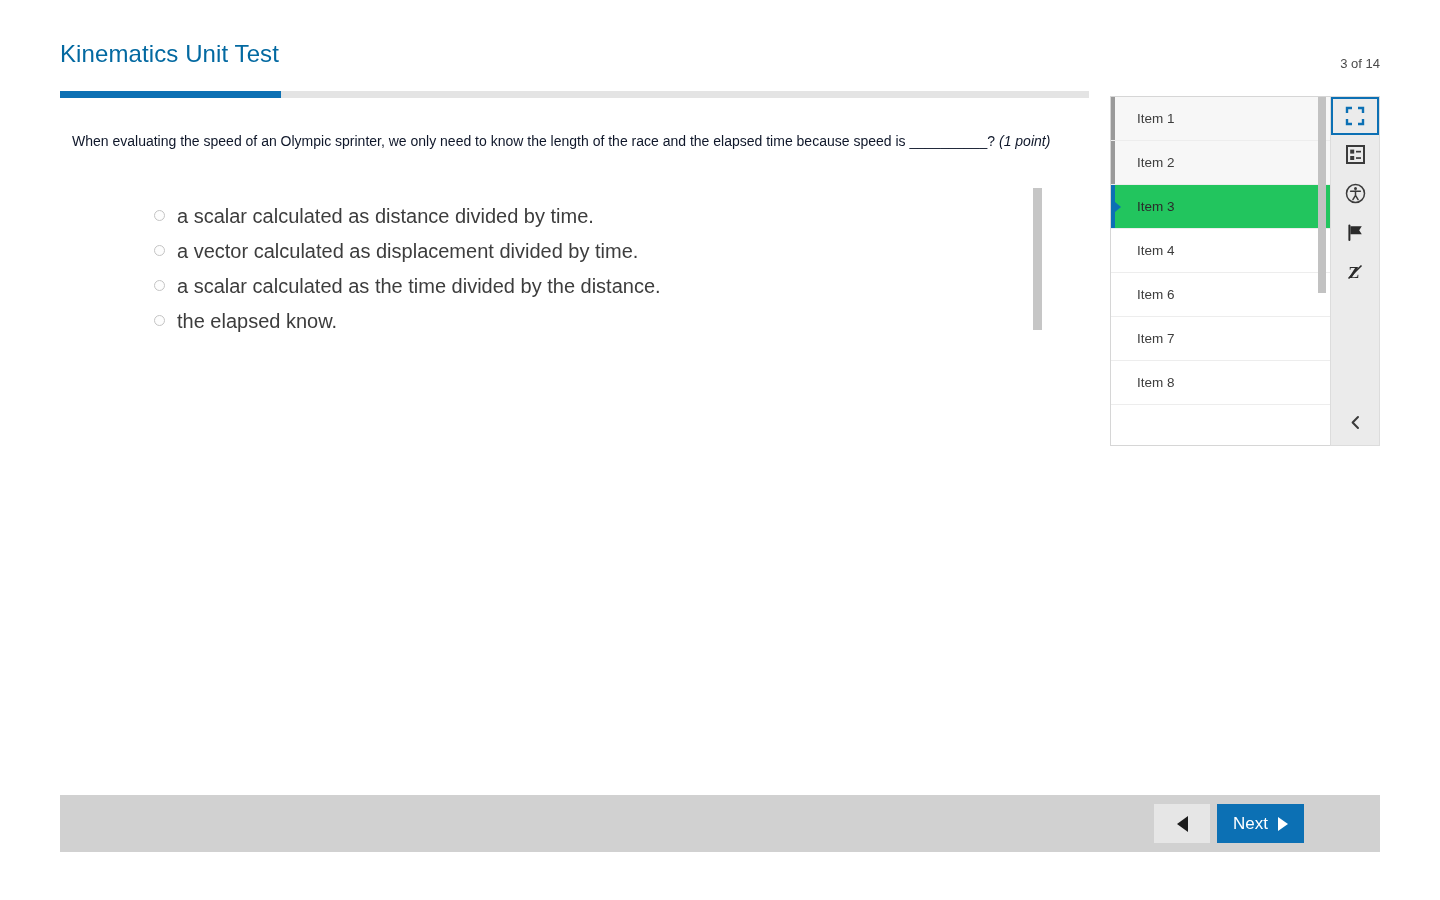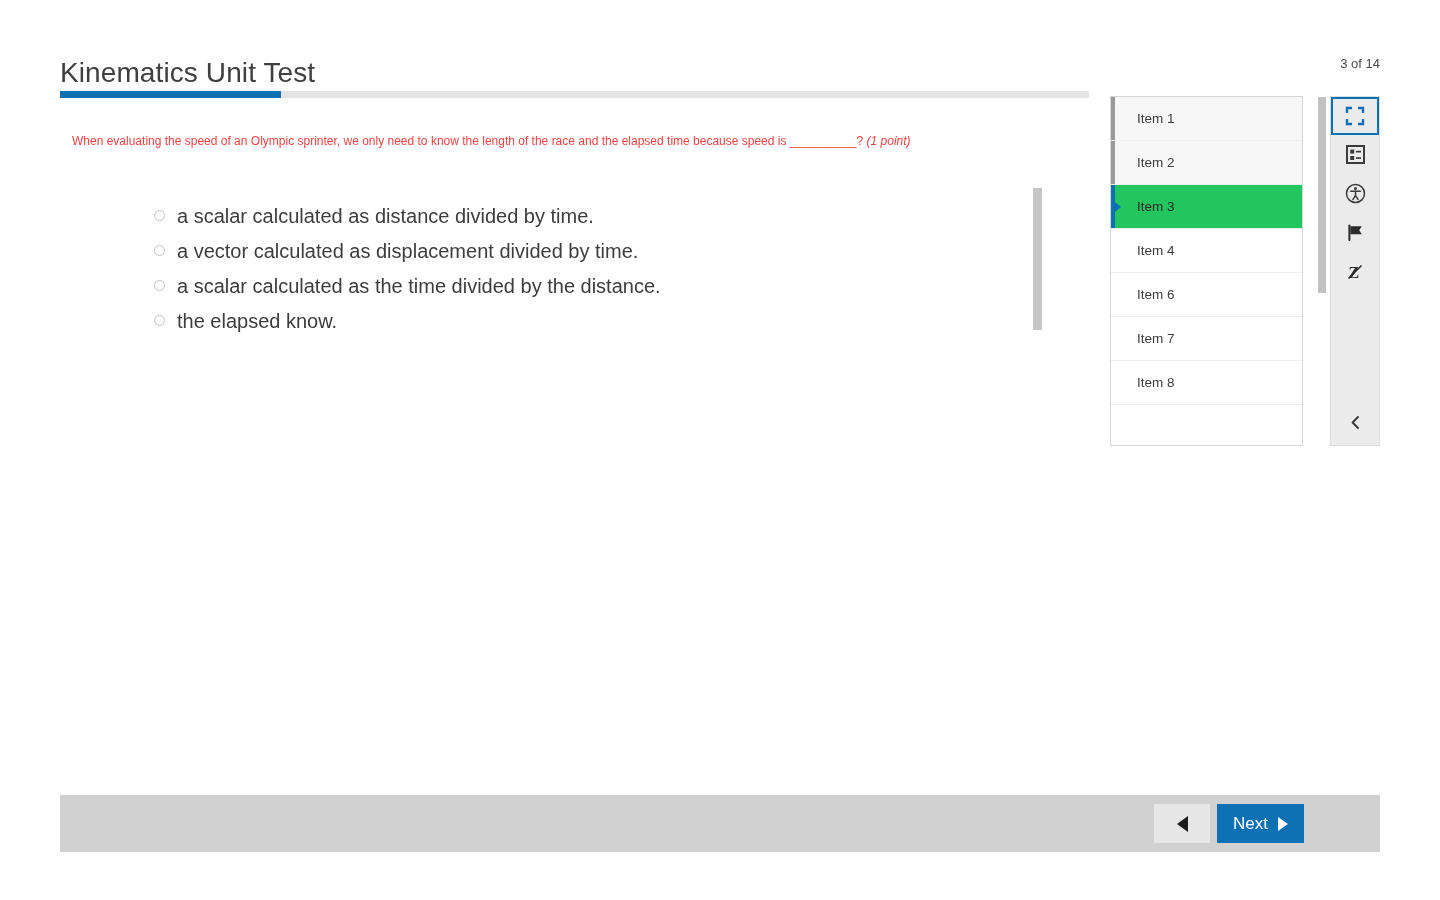--- a/index.html
+++ b/index.html
@@ -13,24 +13,24 @@
     position: relative;
     font-family: "Liberation Sans", sans-serif;
     color: #333333;
     overflow: hidden;
   }
 
   
   .page-title {
     position: absolute;
     left: 60px;
-    top: 58px;
-    font-size: 28px;
+    top: 39px;
+    font-size: 24px;
     font-weight: 400;
-    color: #404040;
+    color: #0369a1;
     letter-spacing: 0.1px;
     line-height: 30px;
   }
   .item-counter {
     position: absolute;
     right: 60px;
     top: 56px;
     font-size: 13px;
     color: #4a4a4a;
     text-align: right;
@@ -56,23 +56,23 @@
     left: 60px;
     top: 110px;
     width: 1029px;
     height: 240px;
   }
   .question-text {
     position: absolute;
     left: 12px;
     top: 20px;
     width: 980px;
-    font-size: 12px;
+    font-size: 14px;
     line-height: 22px;
-    color: #ef4444;
+    color: #0f172a;
   }
   .question-text .blank {
     letter-spacing: 0;
   }
   .question-text .points {
     font-style: italic;
   }
 
   .options {
     position: absolute;
@@ -111,21 +111,21 @@
     height: 142px;
     background: #c6c6c6;
     border-radius: 0;
   }
 
   
   .item-panel {
     position: absolute;
     left: 1110px;
     top: 96px;
-    width: 193px;
+    width: 221px;
     height: 350px;
     background: #ffffff;
     border: 1px solid #d6d6d6;
     box-sizing: border-box;
     overflow: hidden;
   }
   .item-row {
     position: relative;
     height: 44px;
     line-height: 44px;

